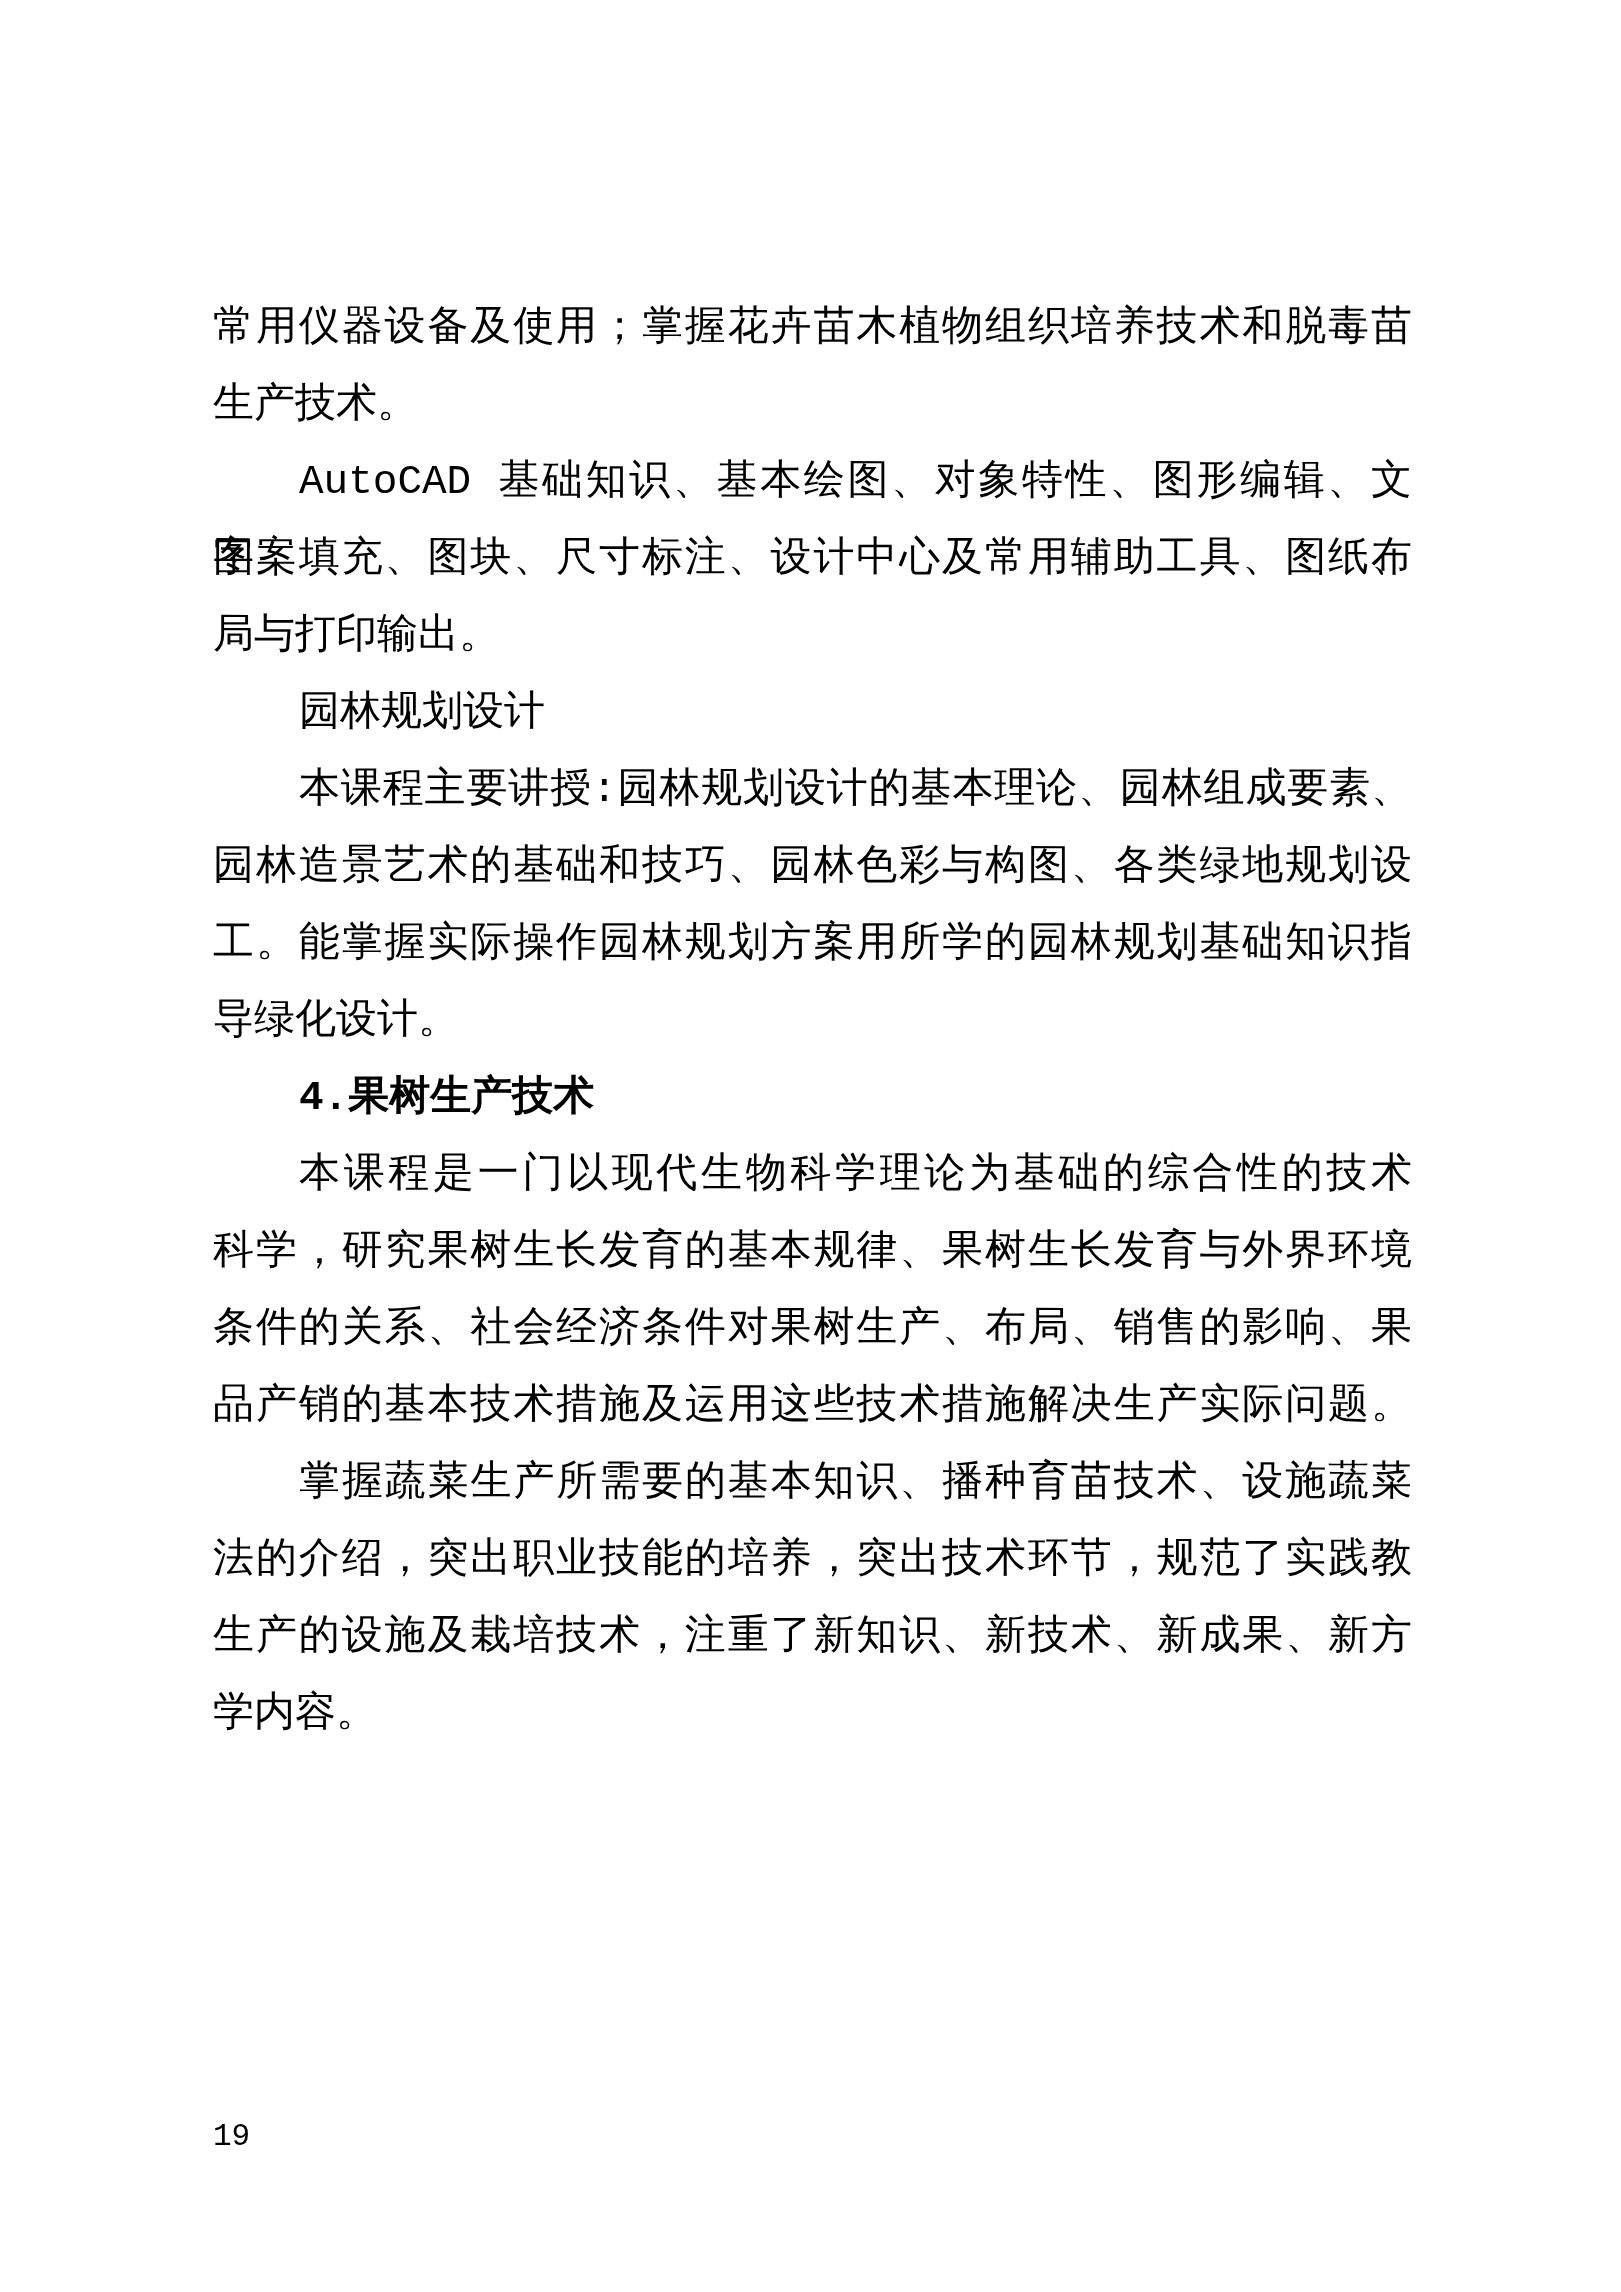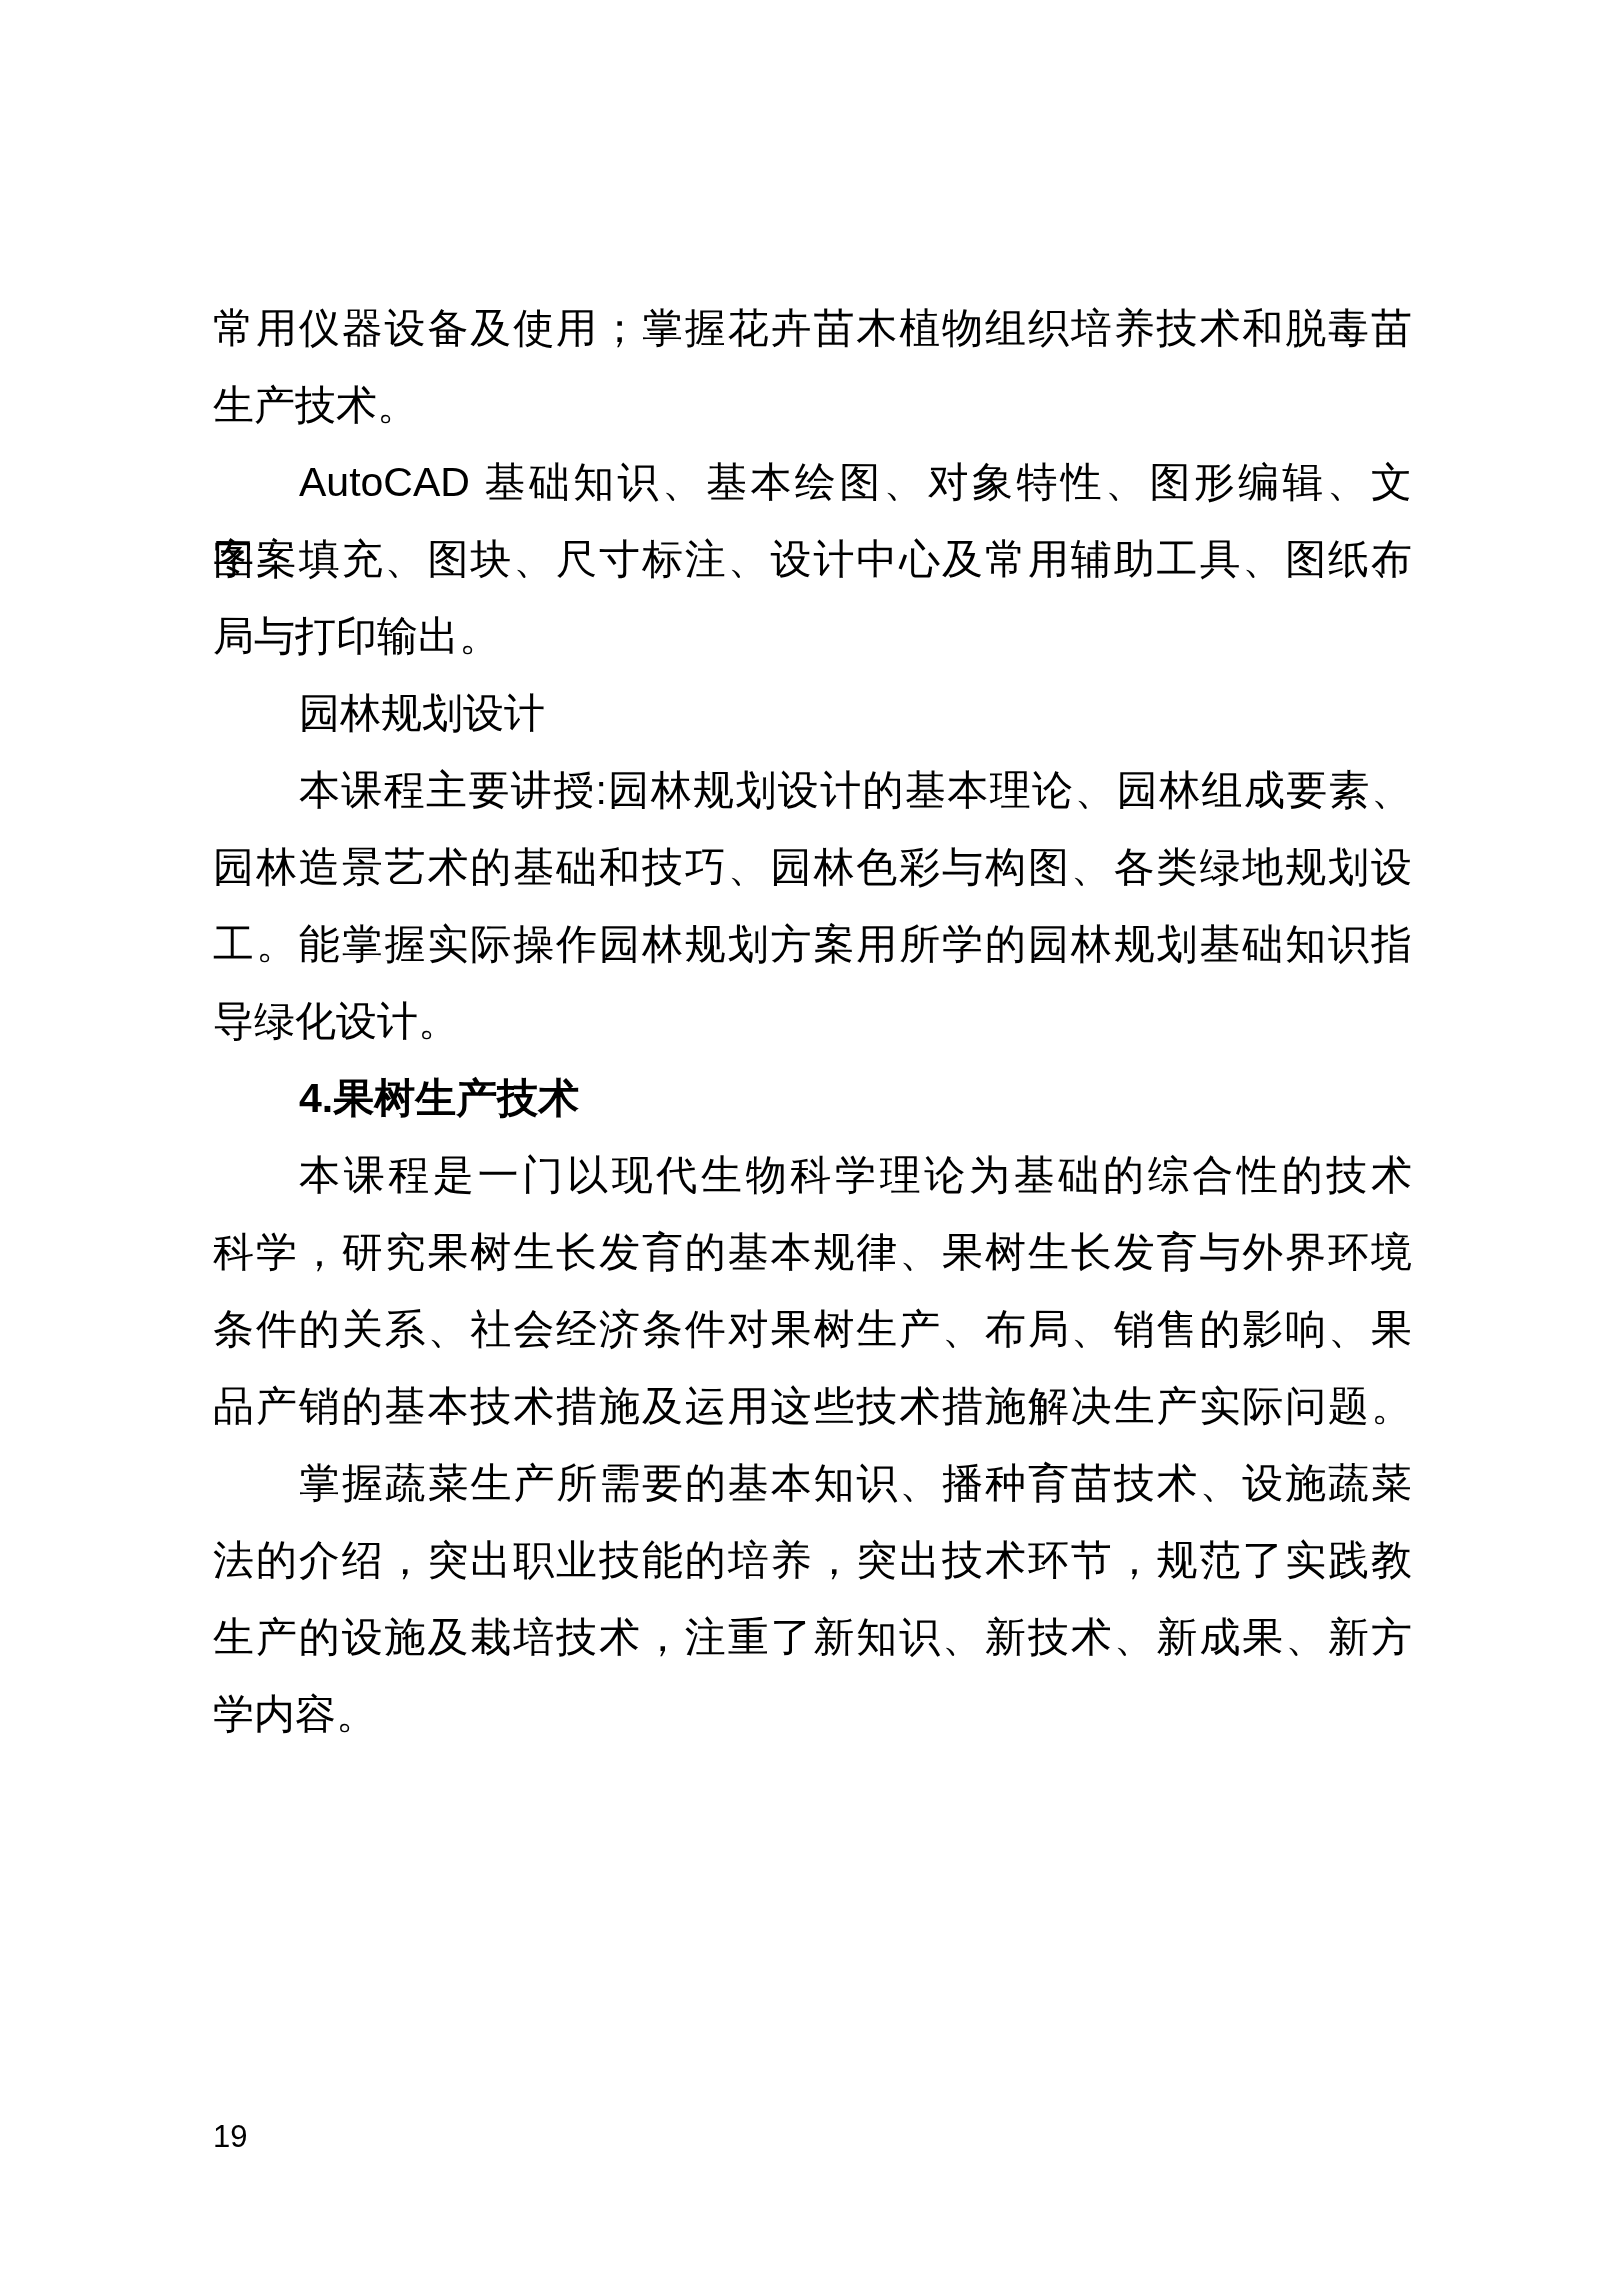--- a/index.html
+++ b/index.html
@@ -6,21 +6,21 @@
     margin: 0;
     padding: 0;
     background: #ffffff;
   }
   .page {
     position: relative;
     width: 1621px;
     height: 2293px;
     background: #ffffff;
     color: #000000;
-    font-family: Liberation Sans, sans-serif;
+    font-family: Liberation Mono, monospace;
     overflow: hidden;
   }
   .textblock {
     position: absolute;
     left: 213px;
     top: 290px;
     width: 1199px;
   }
   .ln {
     font-size: 41px;

